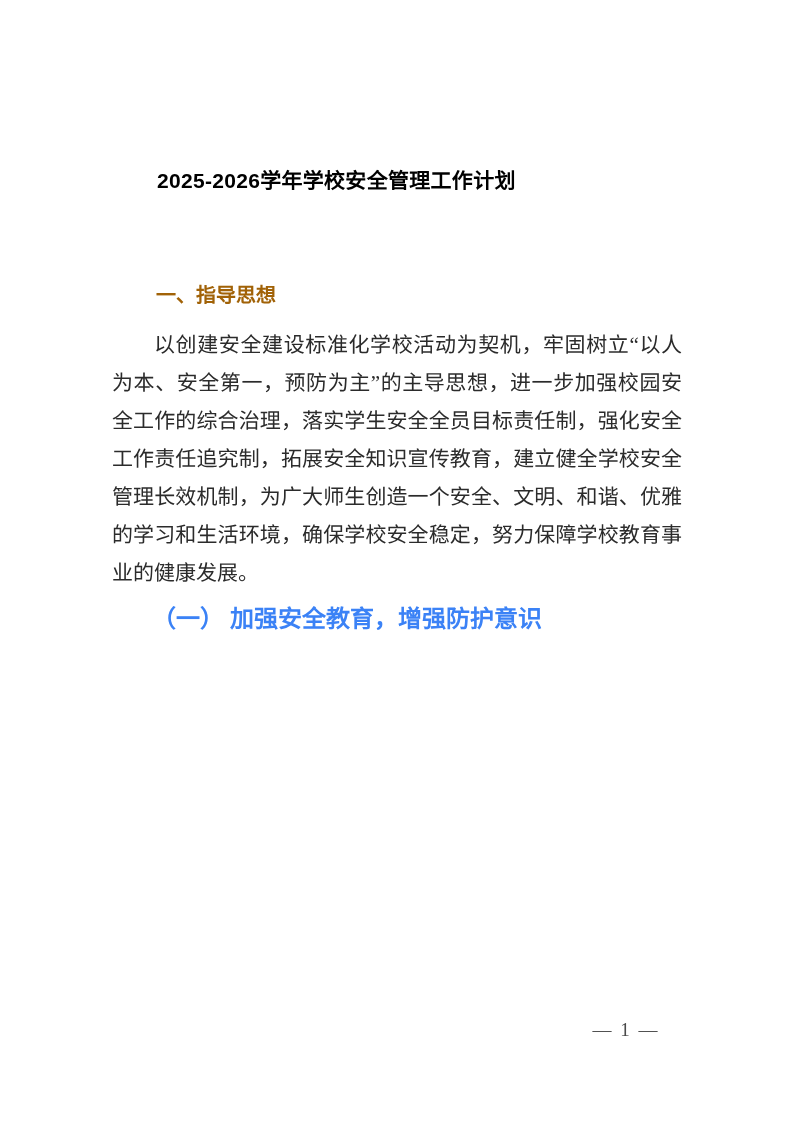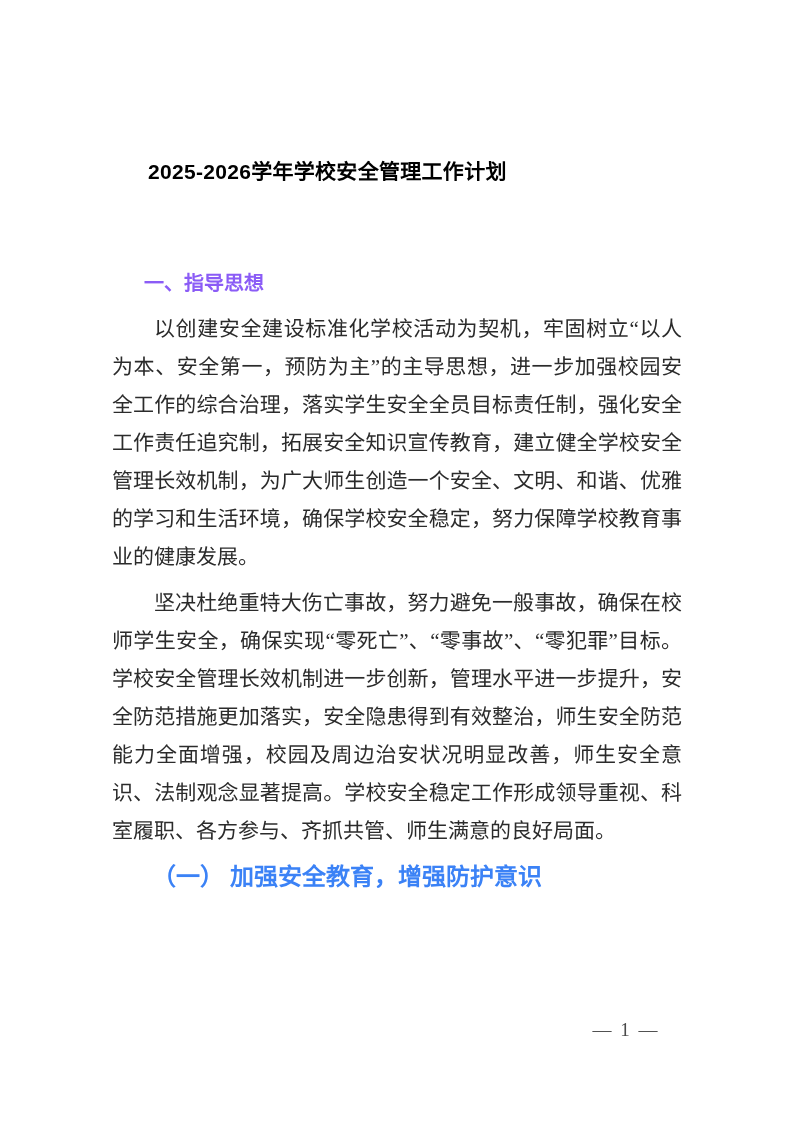--- a/index.html
+++ b/index.html
@@ -14,47 +14,47 @@
     width: 794px;
     height: 1122px;
     background: #ffffff;
     overflow: hidden;
     color: #2a2a2a;
   }
   .doc-title {
     position: absolute;
     left: 145px;
     top: 154px;
-    margin: 3px;
+    margin: 12px;
     font-family: "Liberation Sans", "DejaVu Sans", sans-serif;
     font-weight: 700;
     font-size: 21px;
     line-height: 30px;
     letter-spacing: 0.3px;
     color: #000000;
     white-space: nowrap;
   }
   .doc-body {
     position: absolute;
     left: 104px;
     top: 264px;
     width: 586px;
     font-size: 21px;
     line-height: 38px;
     text-align: justify;
     color: #2b2b2b;
   }
   .sec-heading {
-    margin: 0;
+    margin: 12px;
     text-indent: 2em;
     font-family: "Liberation Sans", "DejaVu Sans", sans-serif;
     font-weight: 700;
     font-size: 20px;
     line-height: 38px;
-    color: #8b5cf6;
+    color: #a16207;
     text-align: left;
   }
   .sub-heading {
     margin: 0;
     text-indent: 2em;
     font-family: "Liberation Serif", "DejaVu Serif", serif;
     font-weight: 700;
     font-size: 24px;
     line-height: 38px;
     color: #3b82f6;
@@ -82,21 +82,20 @@
 
 <div class="page">
 
   <h1 class="doc-title">2025-2026学年学校安全管理工作计划</h1>
 
   <div class="doc-body">
 
     <h2 class="sec-heading">一、指导思想</h2>
     <p class="body-para">以创建安全建设标准化学校活动为契机，牢固树立“以人为本、安全第一，预防为主”的主导思想，进一步加强校园安全工作的综合治理，落实学生安全全员目标责任制，强化安全工作责任追究制，拓展安全知识宣传教育，建立健全学校安全管理长效机制，为广大师生创造一个安全、文明、和谐、优雅的学习和生活环境，确保学校安全稳定，努力保障学校教育事业的健康发展。</p>
 
-    <p class="body-para">坚决杜绝重特大伤亡事故，努力避免一般事故，确保在校师学生安全，确保实现“零死亡”、“零事故”、“零犯罪”目标。学校安全管理长效机制进一步创新，管理水平进一步提升，安全防范措施更加落实，安全隐患得到有效整治，师生安全防范能力全面增强，校园及周边治安状况明显改善，师生安全意识、法制观念显著提高。学校安全稳定工作形成领导重视、科室履职、各方参与、齐抓共管、师生满意的良好局面。</p>
 
 
     <h3 class="sub-heading">（一） 加强安全教育，增强防护意识</h3>
 
   </div>
 
   <div class="page-footer">— 1 —</div>
 
 </div>
 

